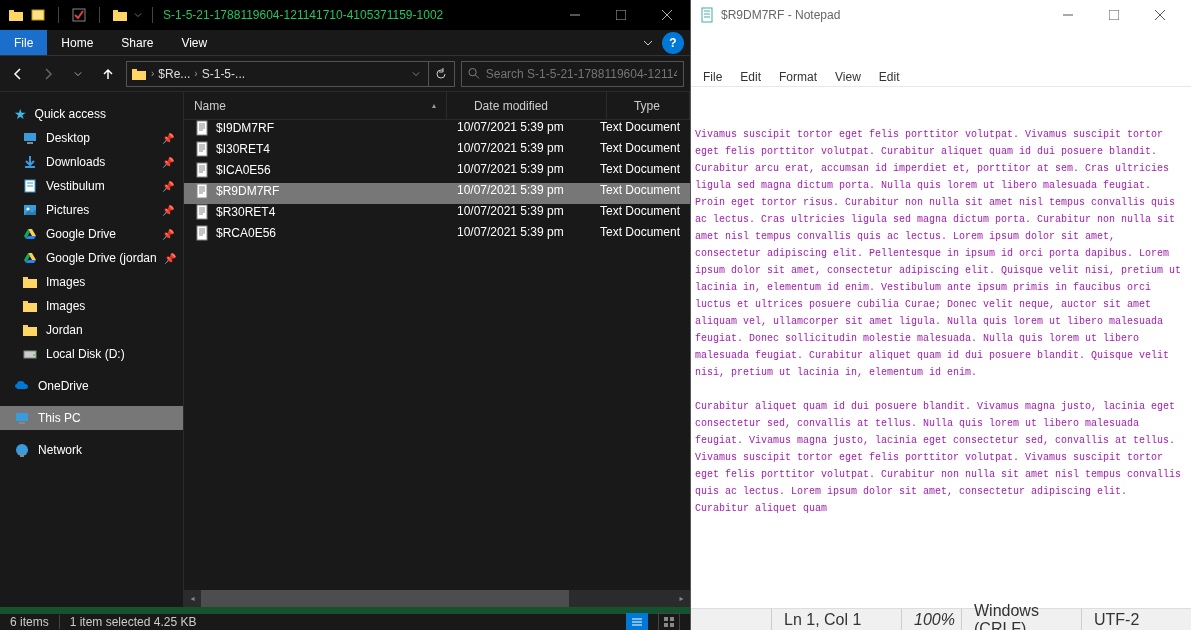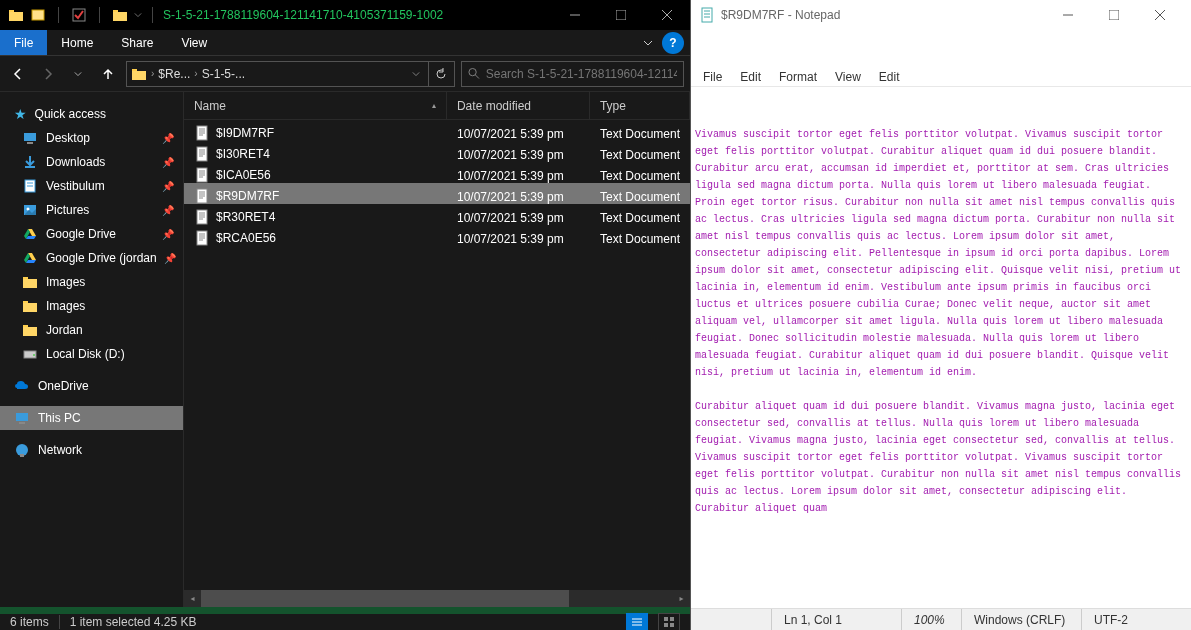--- a/index.html
+++ b/index.html
@@ -43,29 +43,29 @@
 .ex-nav { width: 183px; background: #191919; padding-top: 10px; overflow:hidden;}
 .ex-nav .nav-item { height: 24px; display: flex; align-items: center; padding-left: 22px; gap: 8px; color: #fff; font-size: 12px; white-space:nowrap;}
 .ex-nav .nav-item.header { padding-left: 14px; margin-top: 8px; }
 .ex-nav .nav-item.header:first-child { margin-top: 0; }
 .ex-nav .nav-item.selected { background: #777777; }
 .ex-nav .nav-item .pin { margin-left: auto; margin-right: 8px; color: #888; font-size:10px;}
 .ex-nav .nav-item svg { width:16px; height:16px; flex-shrink:0;}
 .ex-nav .nav-item .star { color:#41b6e6; font-size:14px;}
 
 .ex-content { flex: 1; background: #191919; display: flex; flex-direction: column; border-left: 1px solid #2a2a2a;}
-.ex-cols { height: 28px; display: flex; align-items: center; border-bottom: 1px solid #2a2a2a; color: #ccc; font-size: 12px; }
+.ex-cols { height: 28px; display: flex; align-items: center; border-bottom: 1px solid #2a2a2a; color: #ccc; font-size: 12px; gap: 17px; }
 .ex-cols .col { padding: 0 10px; border-right: 1px solid #2a2a2a; height: 100%; display: flex; align-items: center; gap:6px;}
 .ex-cols .col.name { flex: 0 0 263px; }
 .ex-cols .col.date { flex: 0 0 143px; }
 .ex-cols .col.type { flex: 1; }
 .ex-cols .sort-ind { margin-left:auto; font-size:8px; color:#999;}
 
 .ex-list { flex: 1; overflow: hidden; }
-.ex-row { height: 21px; display: flex; align-items: flex-end; font-size: 12px; color: #fff; }
+.ex-row { height: 21px; display: flex; align-items: flex-start; font-size: 12px; color: #fff; }
 .ex-row.selected { background: #777777; }
 .ex-row .cell { padding: 0 10px; overflow: hidden; white-space: nowrap; }
 .ex-row .cell.name { flex: 0 0 263px; display: flex; align-items: center; gap: 6px; }
 .ex-row .cell.date { flex: 0 0 143px; }
 .ex-row .cell.type { flex: 1; }
 .ex-row .file-icon { width:16px; height:16px; flex-shrink:0;}
 
 .ex-hscroll { height: 17px; background: #2b2b2b; display:flex; align-items:center;}
 .ex-hscroll .sb-btn { width:17px; height:17px; display:flex; align-items:center; justify-content:center; color:#888; font-size:8px;}
 .ex-hscroll .track { flex:1; height:100%; position:relative;}
@@ -84,21 +84,21 @@
 .np-title .t { flex:1; color:#666;}
 .np-title .win-controls { display: flex; }
 .np-title .win-btn { width: 46px; height: 30px; display:flex; align-items:center; justify-content:center; color:#555;}
 .np-title .win-btn svg { width:10px; height:10px;}
 
 .np-menu { height: 20px; background: #fff; display: flex; align-items: center; padding: 0 4px; gap: 2px; font-size: 12px; color: #333; border-bottom: 1px solid #e8e8e8;}
 .np-menu .m { padding: 2px 8px; }
 
 .np-text { flex: 1; padding: 2px 4px; font-family: Consolas, "Courier New", monospace; font-size: 10px; line-height: 17px; color: #a21caf; white-space: pre-wrap; word-wrap: break-word; overflow: hidden; }
 
-.np-status { height: 22px; border-top: 1px solid #ddd; background: #f0f0f0; display: flex; align-items: center; font-size: 12px; color: #333; }
+.np-status { height: 22px; border-top: 1px solid #ddd; background: #f0f0f0; display: flex; align-items: center; font-size: 16px; color: #333; }
 .np-status .seg { padding: 0 12px; border-left: 1px solid #ccc; height:100%; display:flex; align-items:center;}
 .np-status .seg:first-child { border-left:none; flex:1;}
 .np-status .seg.ln { width:130px; }
 .np-status .seg.zm { width:60px;font-style:italic; }
 .np-status .seg.crlf { width:120px; }
 .np-status .seg.enc { width:110px; }
 
 
 .folder-svg rect { fill:#ffd666; }
 .folder-svg .tab { fill:#ffcf4d;}

